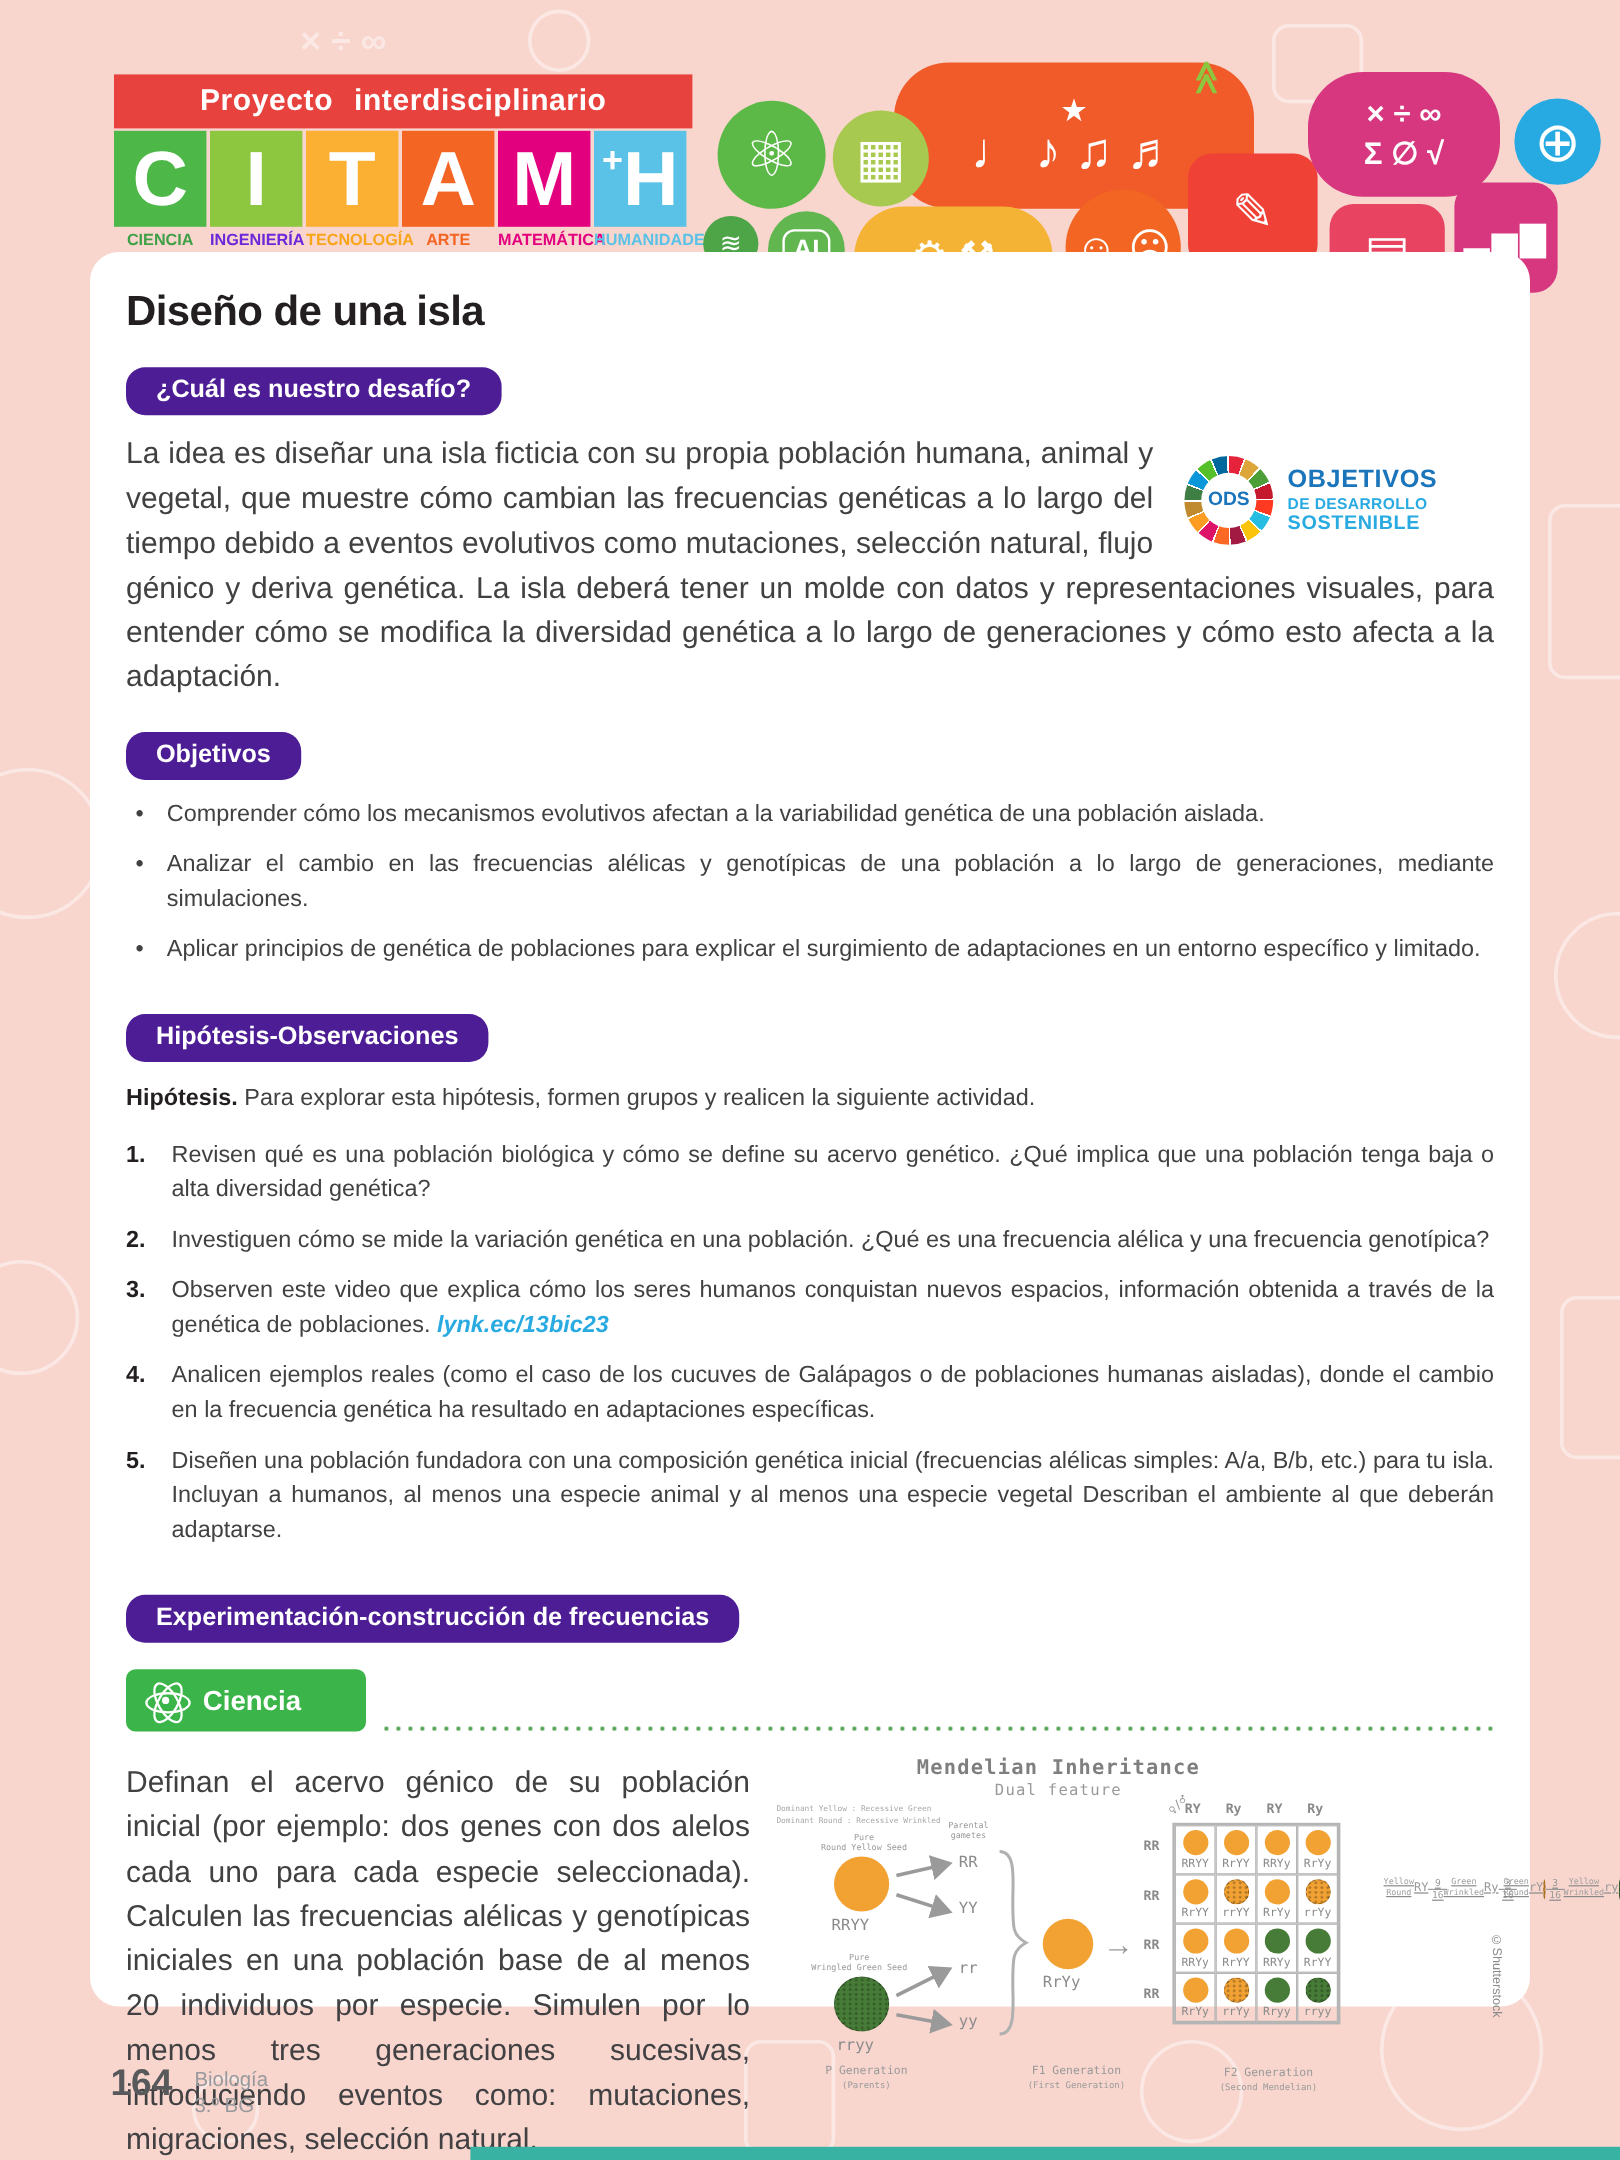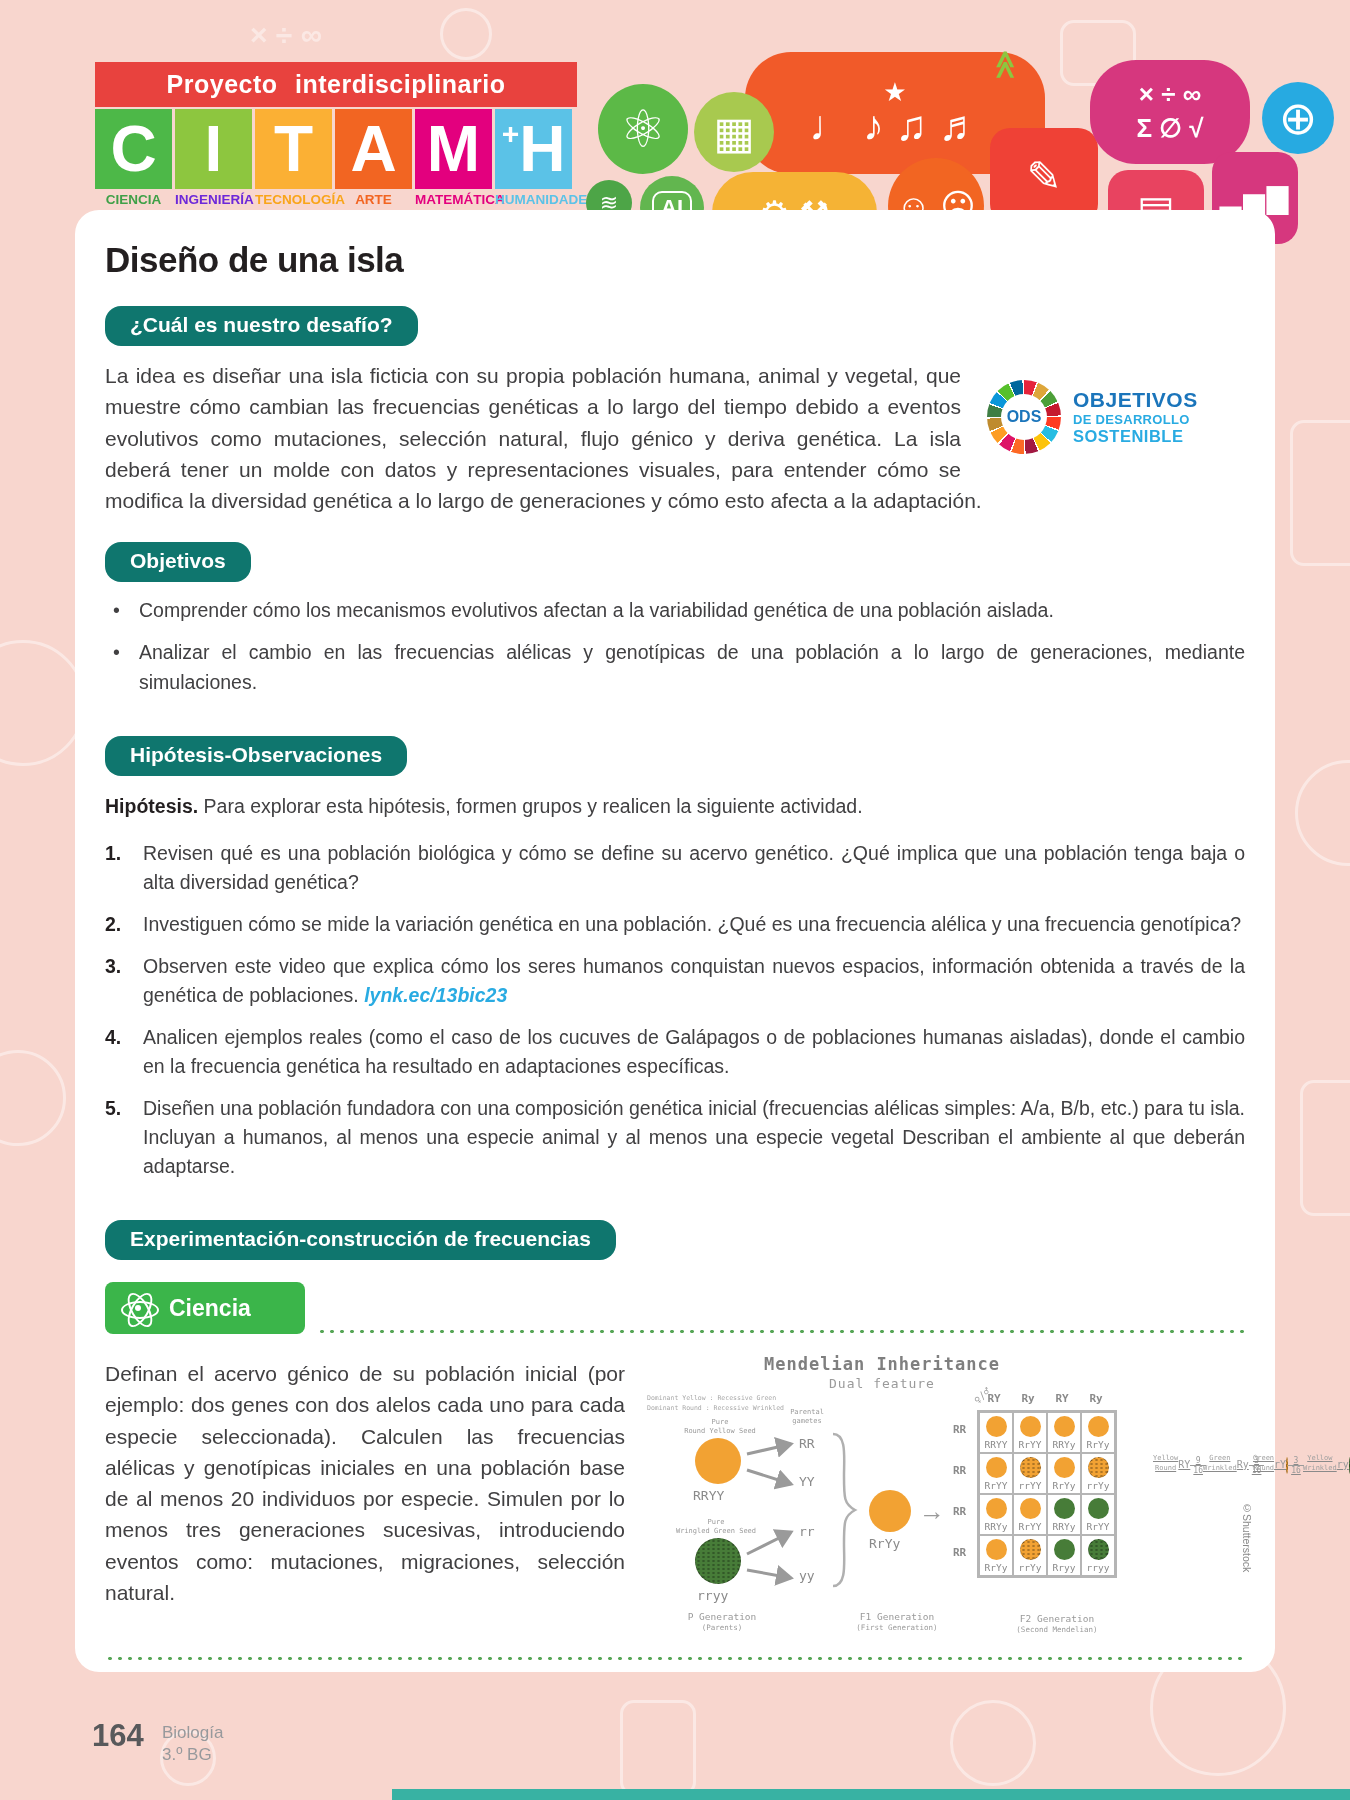--- a/index.html
+++ b/index.html
@@ -30,23 +30,23 @@
   
   .bubble{position:absolute;display:flex;align-items:center;justify-content:center;color:#fff;text-align:center;}
   .round{border-radius:50%;}
   .cloud{border-radius:46px;}
   .tailsq{border-radius:20px;}
 
   
   .card{position:absolute;left:75px;top:210px;width:1200px;height:1462px;background:#fff;border-radius:24px;}
   .content{padding:0 30px;}
   h1.title{margin:0;padding:30px 0 0 0;font-size:35px;color:#231f20;letter-spacing:-.5px;}
-  .pill{display:inline-block;background:#0f766e;color:#fff;font-weight:bold;font-size:21px;
+  .pill{display:inline-block;background:#4c1d95;color:#fff;font-weight:bold;font-size:21px;
     padding:7px 25px 9px 25px;border-radius:16px;margin-top:26px;}
-  p.body{font-size:21px;color:#414042;line-height:1.49;margin:14px 0 0 0;text-align:justify;}
+  p.body{font-size:25px;color:#414042;line-height:1.49;margin:14px 0 0 0;text-align:justify;}
   .challenge-wrap{overflow:hidden;}
   .ods-box{float:right;width:258px;margin:34px 0 6px 26px;display:flex;align-items:center;gap:12px;}
   .ods-wheel{width:74px;height:74px;border-radius:50%;flex:none;position:relative;
     background:conic-gradient(#e5243b 0 20deg,#fff 20deg 22.5deg,#dda63a 22.5deg 42.5deg,#fff 42.5deg 45deg,
     #4c9f38 45deg 65deg,#fff 65deg 67.5deg,#c5192d 67.5deg 87.5deg,#fff 87.5deg 90deg,
     #ff3a21 90deg 110deg,#fff 110deg 112.5deg,#26bde2 112.5deg 132.5deg,#fff 132.5deg 135deg,
     #fcc30b 135deg 155deg,#fff 155deg 157.5deg,#a21942 157.5deg 177.5deg,#fff 177.5deg 180deg,
     #fd6925 180deg 200deg,#fff 200deg 202.5deg,#dd1367 202.5deg 222.5deg,#fff 222.5deg 225deg,
     #fd9d24 225deg 245deg,#fff 245deg 247.5deg,#bf8b2e 247.5deg 267.5deg,#fff 267.5deg 270deg,
     #3f7e44 270deg 290deg,#fff 290deg 292.5deg,#0a97d9 292.5deg 312.5deg,#fff 312.5deg 315deg,
@@ -241,20 +241,21 @@
             <div>SOSTENIBLE</div>
           </div>
         </div>
         <p class="body">La idea es diseñar una isla ficticia con su propia población humana, animal y vegetal, que muestre cómo cambian las frecuencias genéticas a lo largo del tiempo debido a eventos evolutivos como mutaciones, selección natural, flujo génico y deriva genética. La isla deberá tener un molde con datos y representaciones visuales, para entender cómo se modifica la diversidad genética a lo largo de generaciones y cómo esto afecta a la adaptación.</p>
       </div>
 
       <div><span class="pill">Objetivos</span></div>
       <ul class="obj">
         <li>Comprender cómo los mecanismos evolutivos afectan a la variabilidad genética de una población aislada.</li>
         <li>Analizar el cambio en las frecuencias alélicas y genotípicas de una población a lo largo de generaciones, mediante simulaciones.</li>
+        <li>Aplicar principios de genética de poblaciones para explicar el surgimiento de adaptaciones en un entorno específico y limitado.</li>
       </ul>
 
       <div><span class="pill">Hipótesis-Observaciones</span></div>
       <p class="lead"><b>Hipótesis.</b> <span>Para explorar esta hipótesis, formen grupos y realicen la siguiente actividad.</span></p>
 
       <ol class="steps">
         <li>
             <span class="step-num">1.</span>
             <span class="step-text">Revisen qué es una población biológica y cómo se define su acervo genético. ¿Qué implica que una población tenga baja o alta diversidad genética?</span>
           </li>

